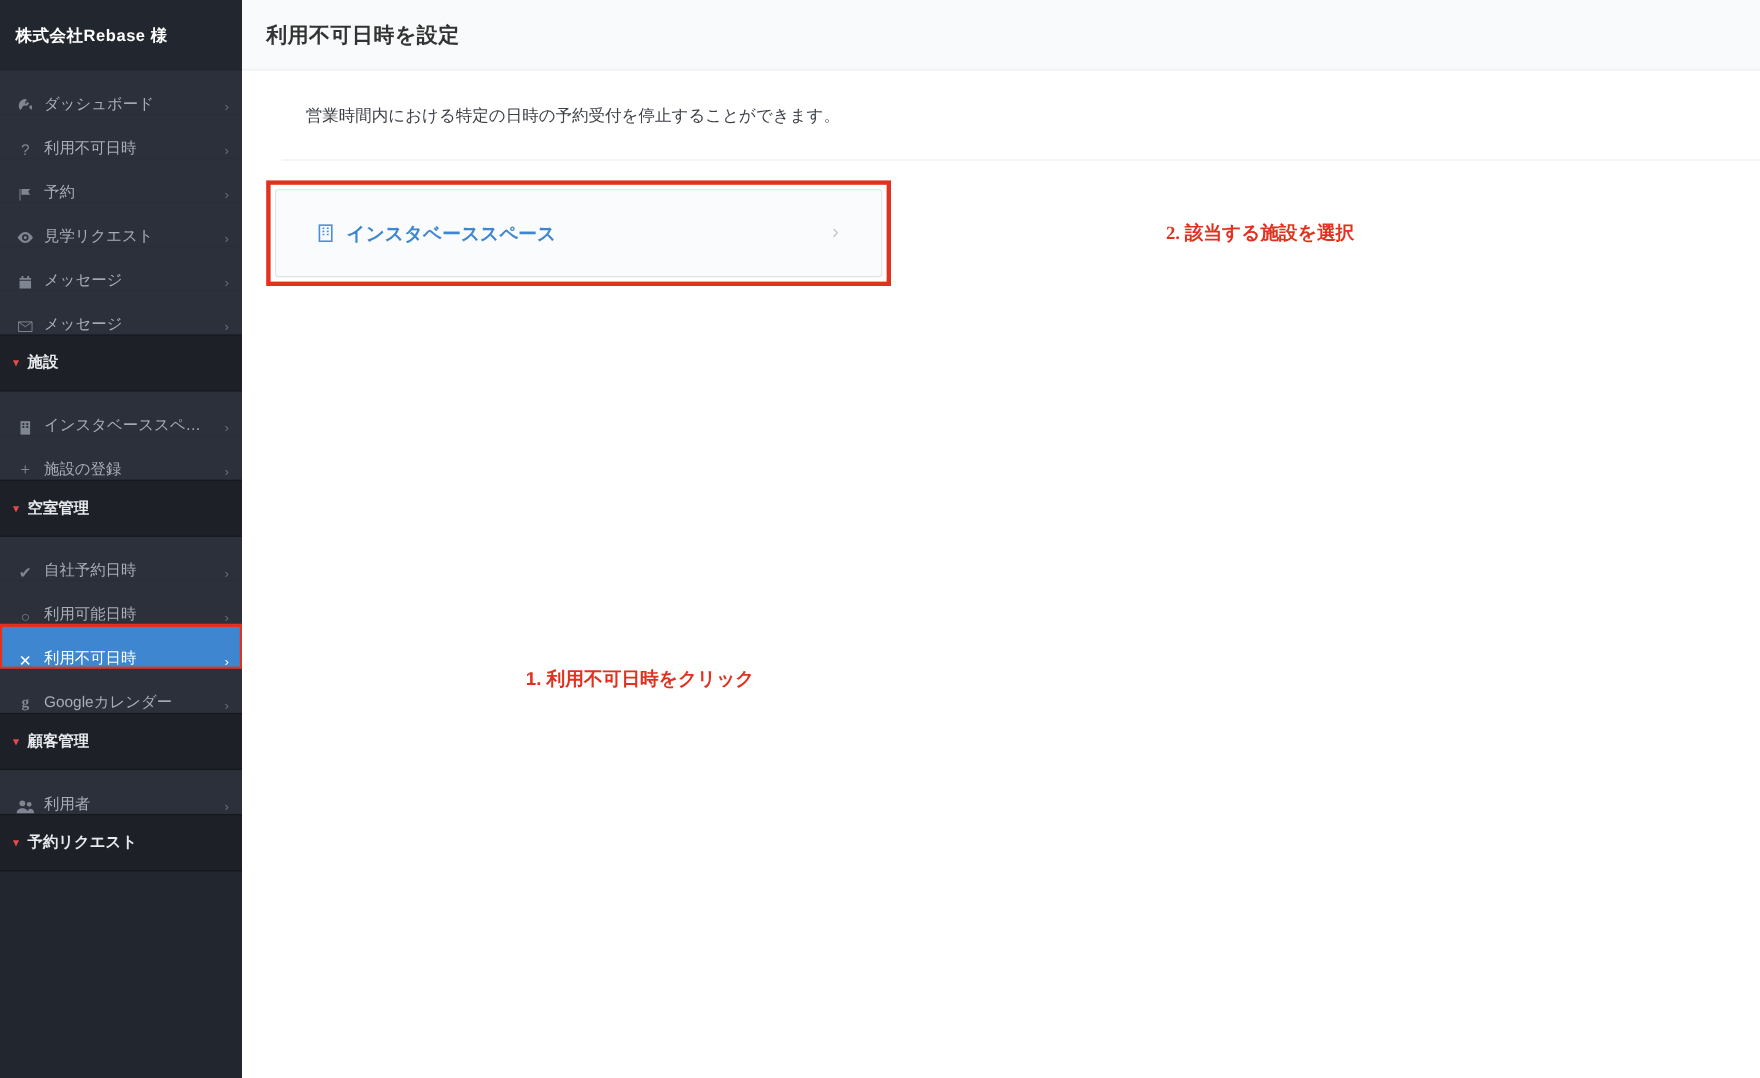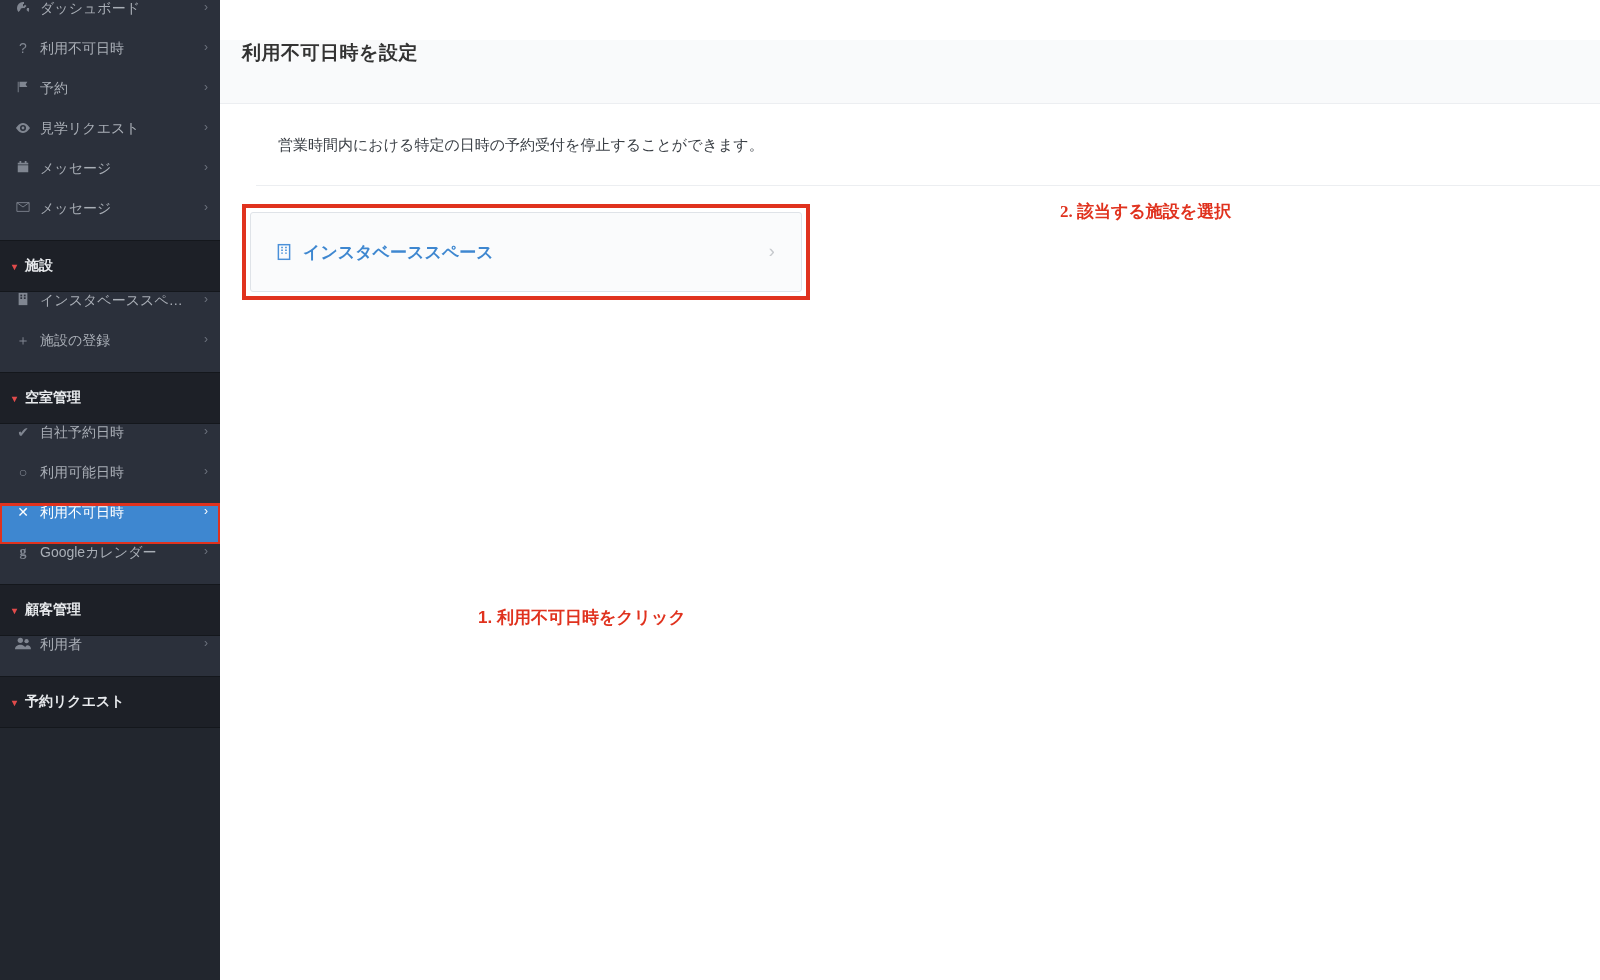--- a/index.html
+++ b/index.html
@@ -26,21 +26,21 @@
     padding: 0 14px;
     font-size: 15px;
     font-weight: 700;
     color: #fff;
     letter-spacing: 0.5px;
   }
   .nav-group { display: block; }
   .nav-item {
     height: 40px;
     display: flex;
-    align-items: flex-start;
+    align-items: flex-end;
     padding: 0 12px;
     font-size: 14px;
     color: #a9aeb6;
     cursor: pointer;
     position: relative;
     background: #2b303b;
   }
   .nav-item .icon {
     width: 22px;
     flex-shrink: 0;
@@ -84,24 +84,24 @@
   .main {
     flex: 1;
     display: flex;
     flex-direction: column;
     background: #fff;
     position: relative;
   }
   .page-header {
     height: 64px;
     display: flex;
+    align-items: center;
     padding: 0 22px;
     border-bottom: 1px solid #eceef1;
     background: #f9fafb;
-    margin-top: 40px;
   }
   .page-title {
     font-size: 19px;
     font-weight: 700;
     letter-spacing: 0.5px;
     color: #333;
   }
   .page-desc {
     padding: 32px 22px 30px;
     font-size: 15px;
@@ -118,21 +118,21 @@
     border: 4px solid #e0321e;
     padding: 4px;
   }
   .facility-card {
     height: 80px;
     border: 1px solid #dfe3e8;
     border-radius: 3px;
     background: #fafbfc;
     display: flex;
     align-items: center;
-    padding: 0 24px;
+    padding: 0 36px;
     cursor: pointer;
     font-family: Liberation Mono, monospace;
   }
   .facility-card .f-icon {
     color: #4a90d9;
     margin-right: 10px;
     display: inline-flex;
     align-items: center;
   }
   .facility-card .f-name {
@@ -153,20 +153,21 @@
     font-weight: 700;
     white-space: nowrap;
   }
   .ann-1 { left: 258px; top: 606px; }
   .ann-2 { left: 840px; top: 200px; font-family: Liberation Serif, serif; }
 </style>
 </head>
 <body>
 
 <aside class="sidebar">
+  <div class="sidebar-header">株式会社Rebase 様</div>
 
   <nav class="nav-group">
     <div class="nav-item">
       <span class="icon">
           <svg width="16" height="16" viewBox="0 0 16 16" fill="currentColor">
             <path d="M8 2a6 6 0 0 0-6 6c0 1.5.55 2.9 1.47 3.96L5 10.44A3 3 0 0 1 8 8c.45 0 .88.1 1.27.28l2.2-2.2-1.4-1.4L8 6.74V4h1V2.08A6.06 6.06 0 0 0 8 2Zm5.53 9.96A6 6 0 0 0 14 8h-2a4 4 0 0 1-.47 1.89l2 2.07Z"></path>
           </svg>
         </span>
       <span class="label">ダッシュボード</span>
       <span class="chev">›</span>

